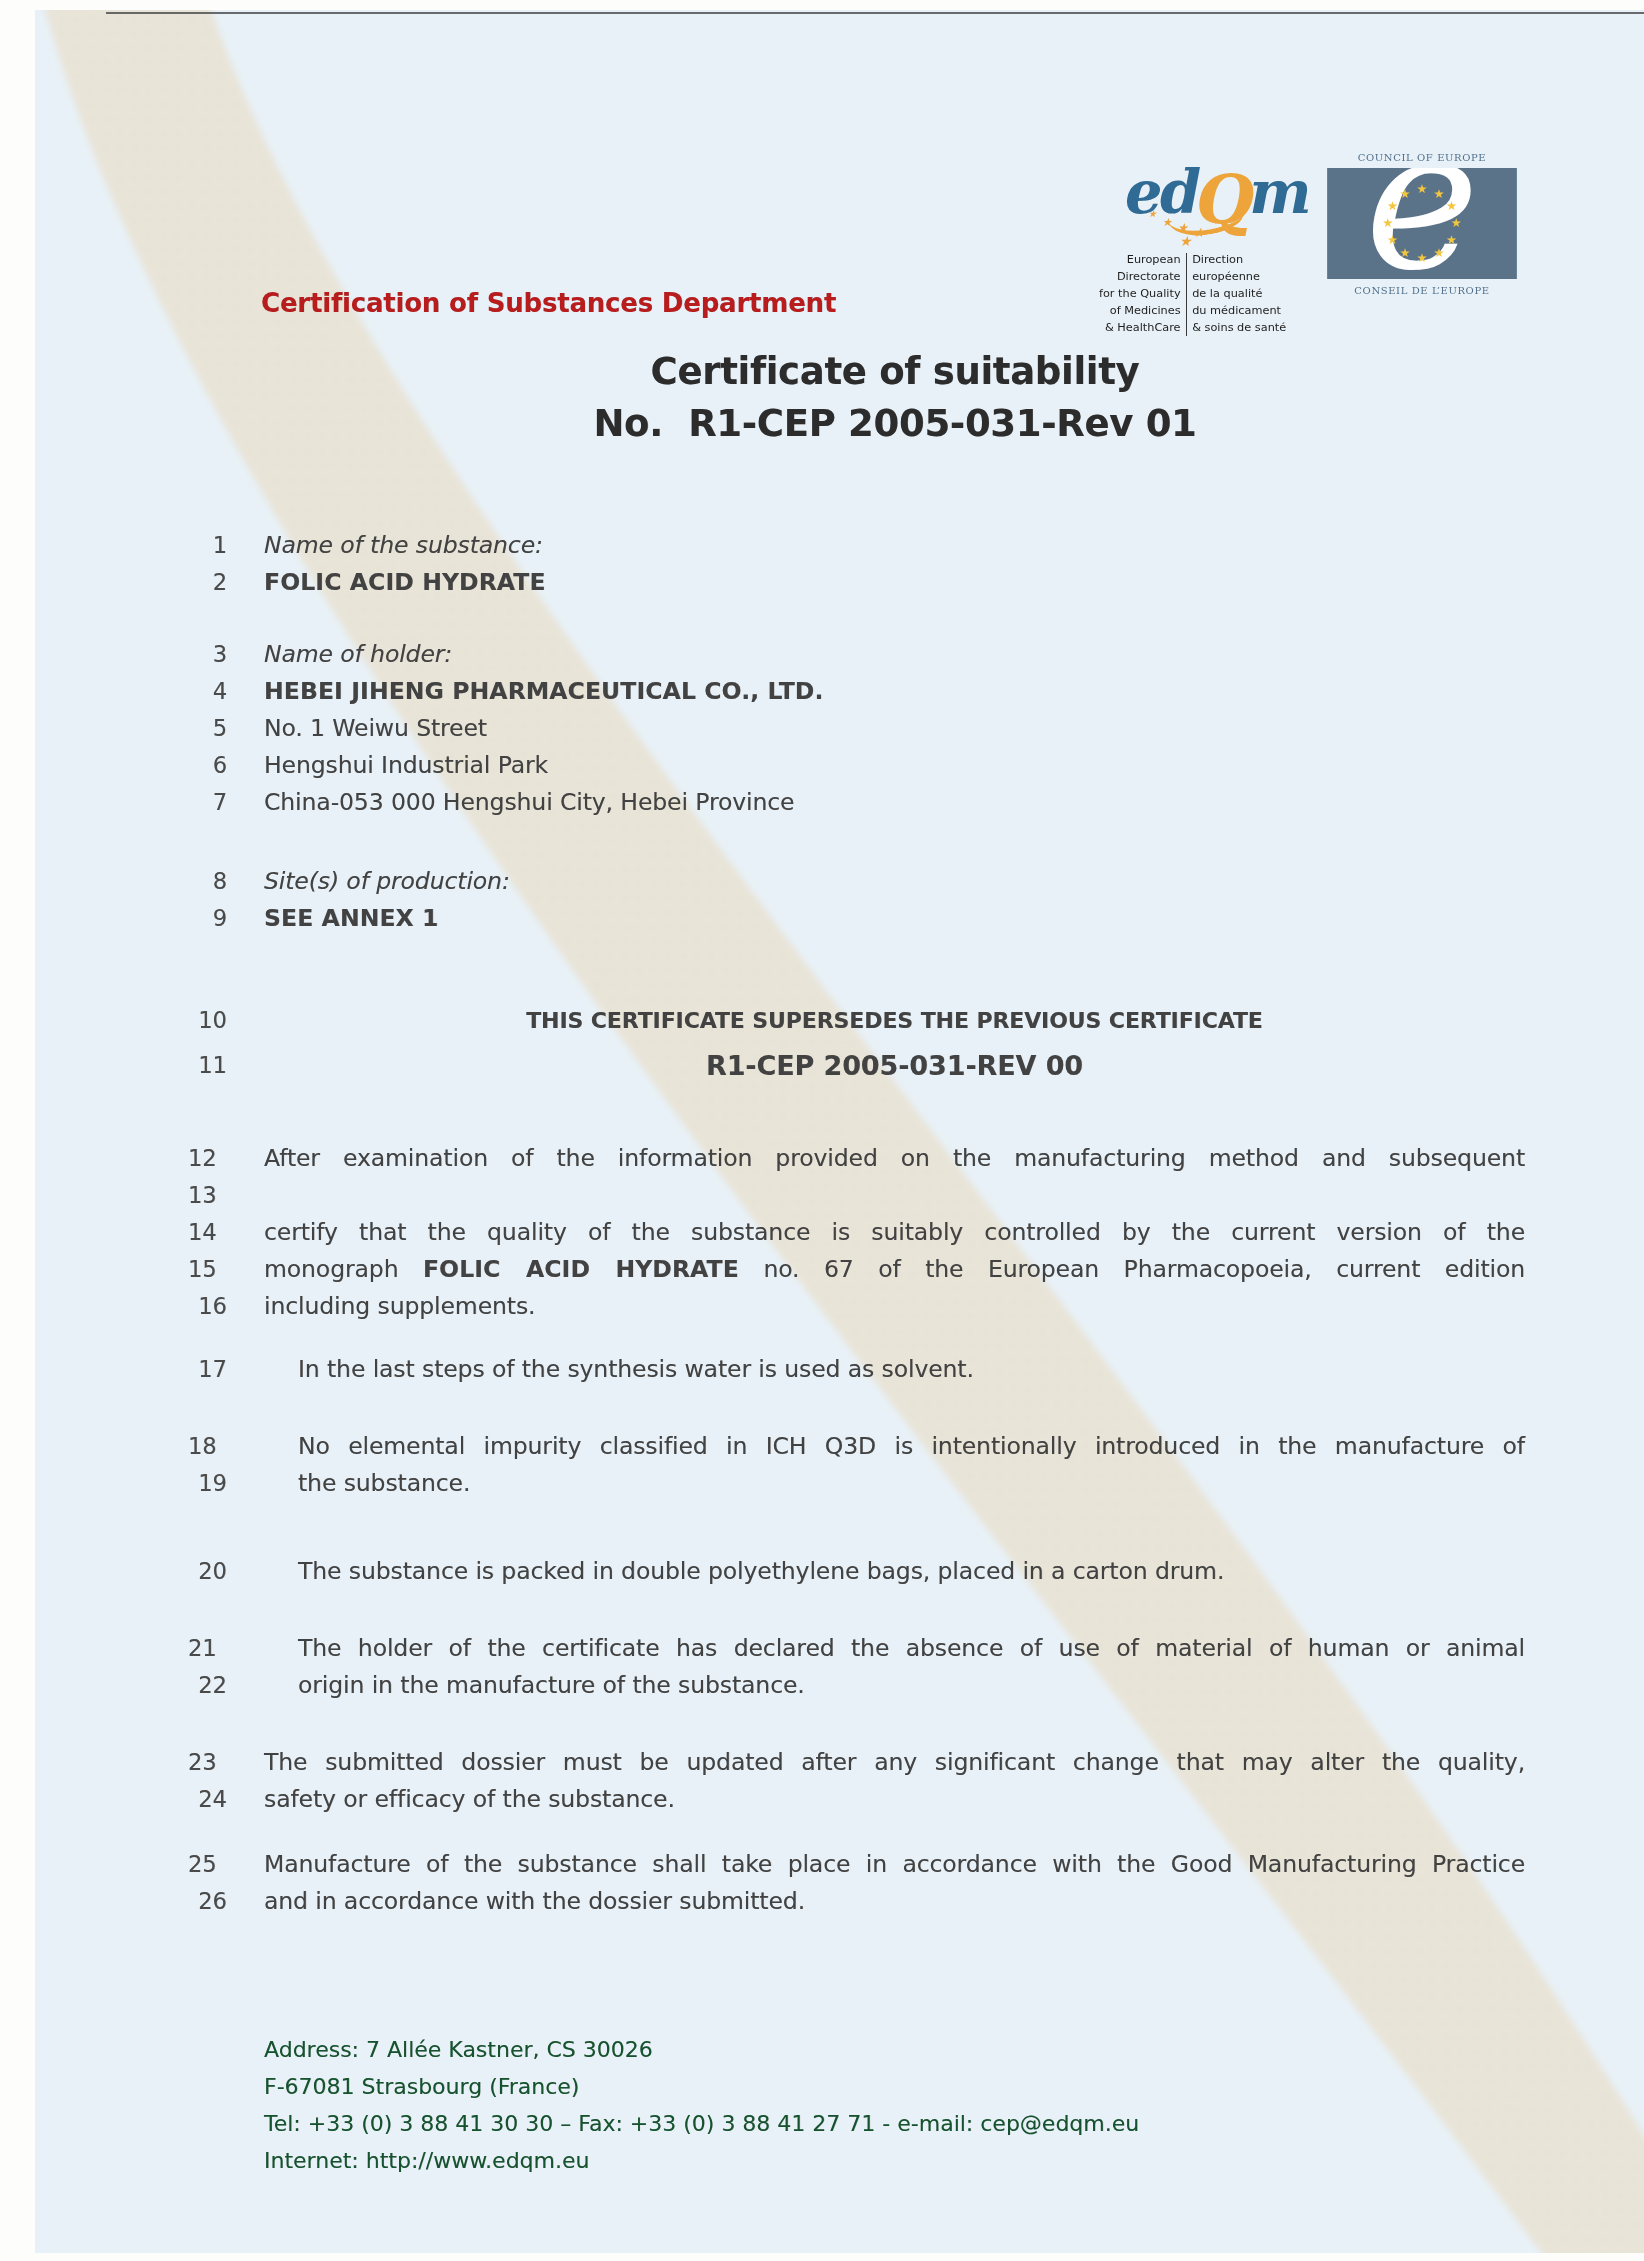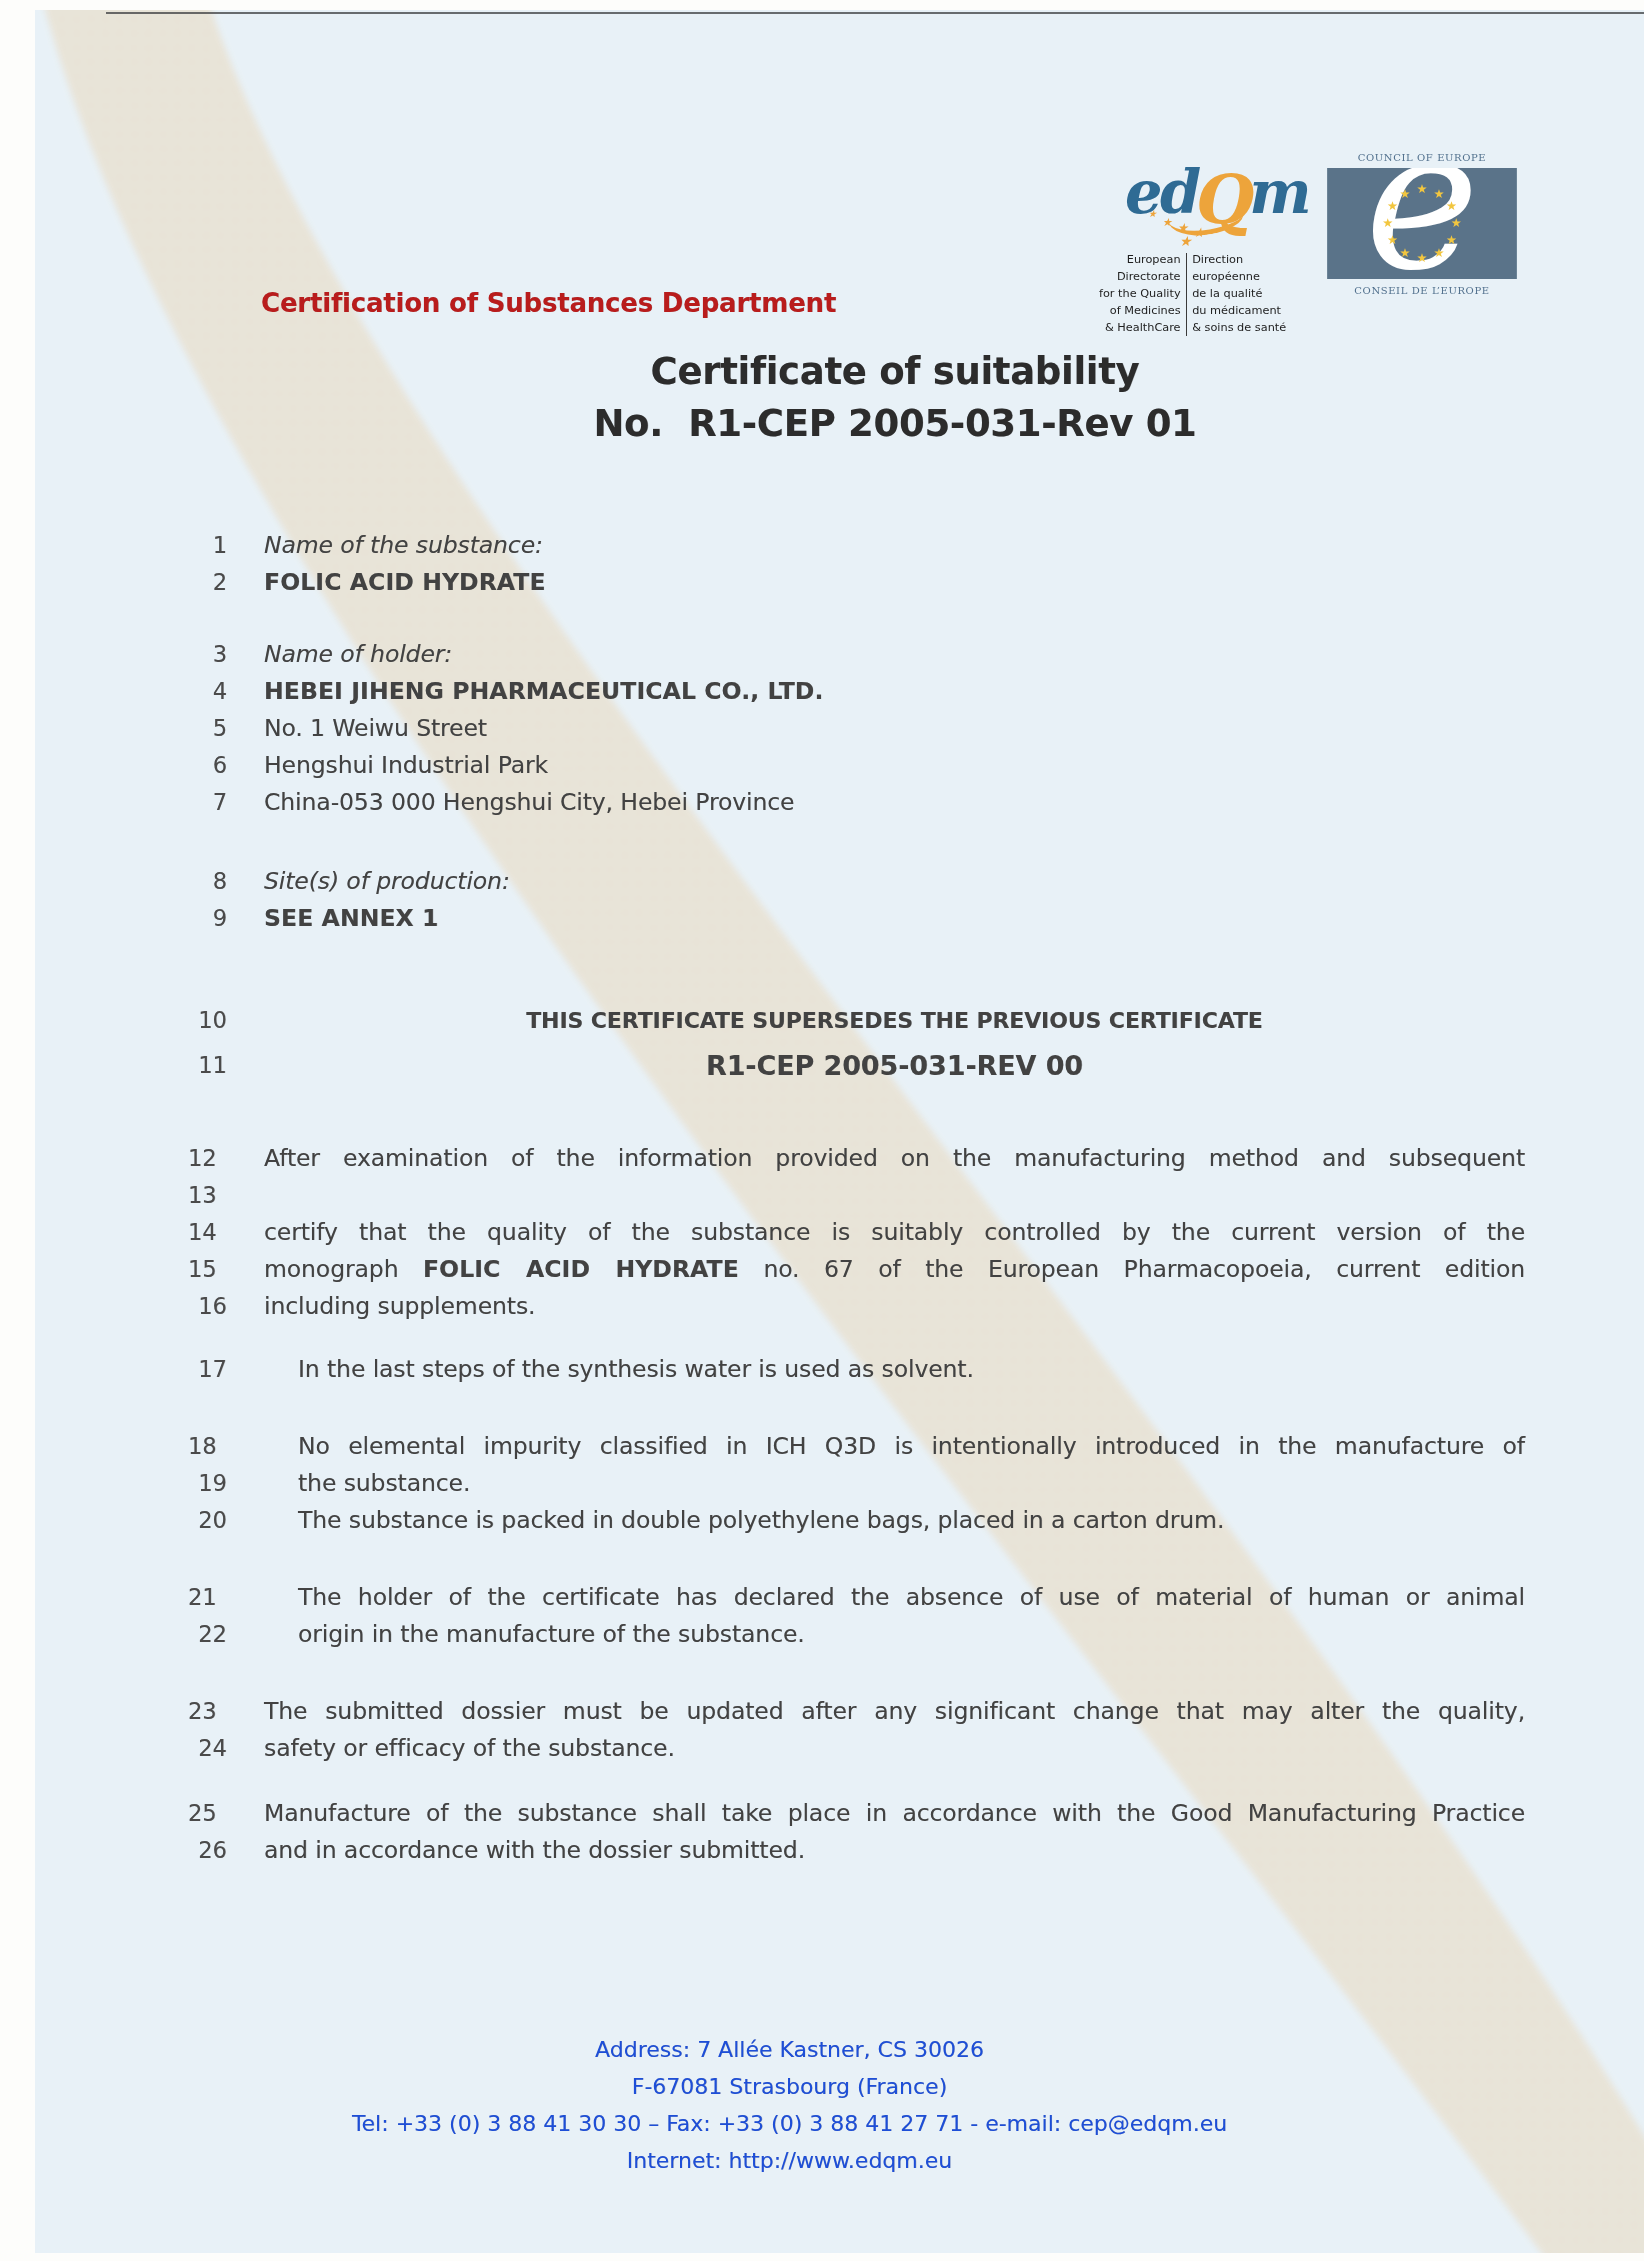--- a/index.html
+++ b/index.html
@@ -50,24 +50,24 @@
   .line  { position:relative; min-height:37px; line-height:37px; font-size:23.5px; letter-spacing:-0.1px; }
   .line .num { position:absolute; left:-76px; width:39px; text-align:right; font-size:22.6px; color:#4a4a4a; font-weight:normal; font-style:normal; letter-spacing:0; }
   .it   { font-style:italic; }
   .b    { font-weight:bold; letter-spacing:0.1px; }
   .ind  { padding-left:34px; }
   .just { text-align:justify; text-align-last:justify; }
   .c1 { text-align:center; font-weight:bold; font-size:22px; min-height:45px; line-height:45px; }
   .c2 { text-align:center; font-weight:bold; font-size:27px; min-height:45px; line-height:45px; }
   .bseg { font-weight:bold; letter-spacing:0.1px; }
   .mt41{margin-top:26.4px} .mt44{margin-top:28px} .mt54{margin-top:35px} .mt62{margin-top:40px}
-  .mt65{margin-top:42px} .mt79{} .mt80{margin-top:52px} .mt94{margin-top:61px}
-
-  
-  .footer { position:absolute; left:264px; top:2031px; width:1051px; text-align:center; font-size:22px; line-height:37px; color:#1d4ed8; }
+  .mt65{margin-top:42px} .mt79{margin-top:51px} .mt80{margin-top:52px} .mt94{margin-top:61px}
+
+  
+  .footer { position:absolute; left:264px; top:2031px; width:1051px; font-size:22px; line-height:37px; color:#14532d; }
 </style>
 </head>
 <body>
 
 <div class="page">
 
   <svg class="band-svg" width="1644" height="2261" viewBox="0 0 2550 3507" aria-hidden="true">
     <defs>
       <pattern id="bandDots" width="5" height="5" patternUnits="userSpaceOnUse">
         <rect width="5" height="5" fill="#ebe6da"></rect>

